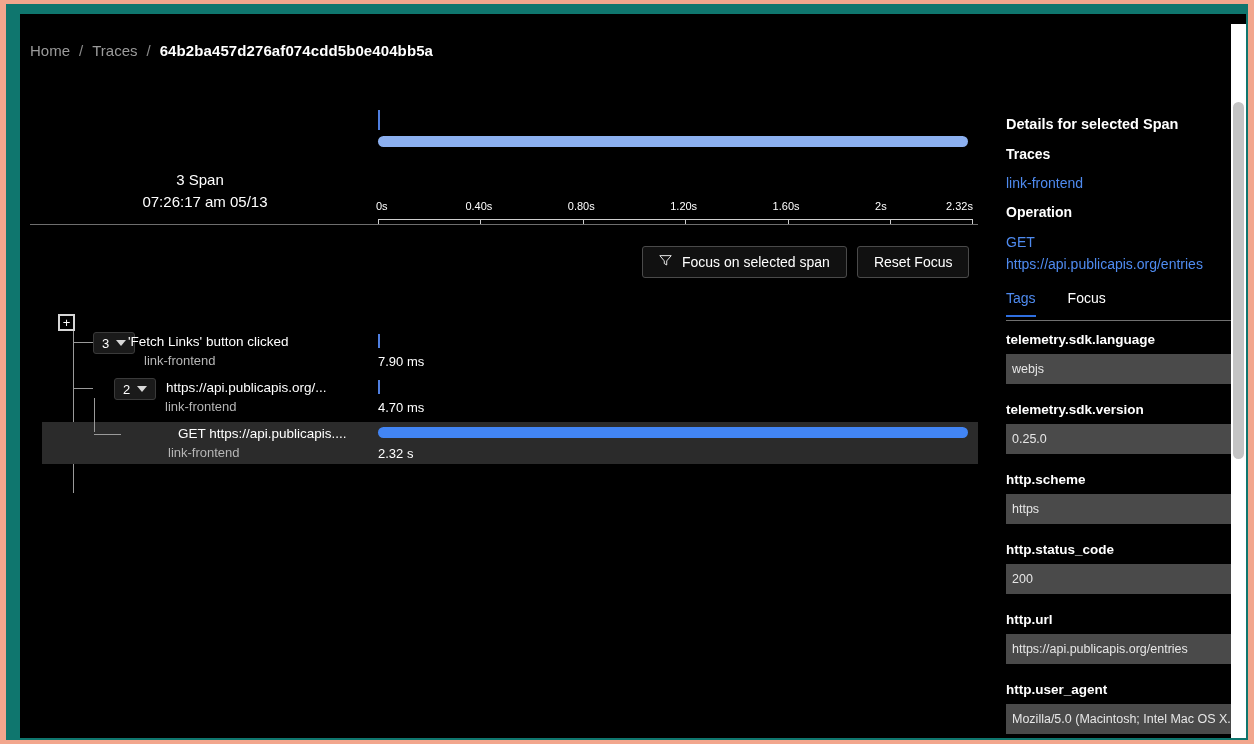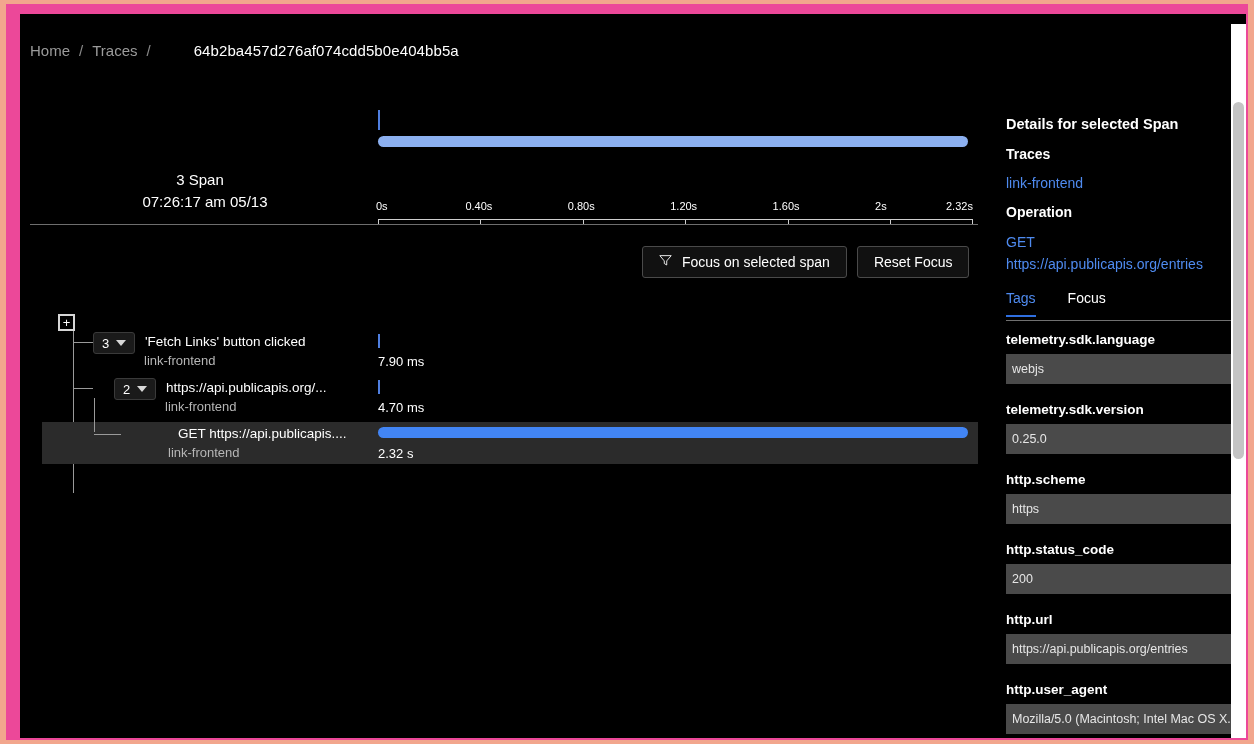--- a/index.html
+++ b/index.html
@@ -10,38 +10,38 @@
     overflow: hidden;
   }
   #frame {
     position: absolute; left: 0; top: 0;
     width: 1254px; height: 744px;
     background: #f2a68d;
   }
   #whiteframe {
     position: absolute; left: 6px; top: 4px;
     width: 1242px; height: 736px;
-    background: #ec4899;
+    background: #0f766e;
   }
   #page {
     position: absolute; left: 14px; top: 10px;
     width: 1226px; height: 724px;
     background: #000000;
     overflow: hidden;
   }
 
   
   #breadcrumb {
     position: absolute; left: 10px; top: 28px;
     display: flex; align-items: center;
     font-size: 15px; color: #ffffff;
   }
   #breadcrumb .crumb-link { color: #9b9b9b; }
   #breadcrumb .sep { color: #8a8a8a; margin: 0 9px; }
-  #breadcrumb .crumb-current { color: #ffffff; font-weight: 400; letter-spacing: .1px; margin-left: 34px; }
+  #breadcrumb .crumb-current { color: #ffffff; font-weight: 700; letter-spacing: .1px; }
 
   
   #trace-title {
     position: absolute; left: 0; top: 93px; width: 360px;
     text-align: center; color: #ffffff; font-size: 17px; font-weight: bold;
   }
   #trace-span-count {
     position: absolute; left: 0; top: 125px; width: 360px;
     text-align: center; color: #ffffff; font-size: 15px; margin-top: 32px;
   }
@@ -226,21 +226,21 @@
 
       <div id="tree">
           <div class="expand-box">+</div>
           <div class="trunk"></div>
           <div class="elbow-v" style="left: 53px; top: 21px; height: 10px;"></div>
           <div class="elbow-h" style="left: 53px; top: 32px; width: 20px;"></div>
           <div class="badge" style="left: 73px; top: 22px;">
             <span>3</span>
             <span class="caret"></span>
           </div>
-          <div class="span-name" style="left: 125px; top: 24px;">'Fetch Links' button clicked</div>
+          <div class="span-name" style="left: 108px; top: 24px;">'Fetch Links' button clicked</div>
           <div class="span-service" style="left: 124px; top: 43px;">link-frontend</div>
           <div class="span-tick" style="left: 358px; top: 24px;"></div>
           <div class="span-dur" style="left: 358px; top: 44px;">7.90 ms</div>
           <div class="elbow-v" style="left: 53px; top: 42px; height: 34px;"></div>
           <div class="elbow-h" style="left: 53px; top: 78px; width: 20px;"></div>
           <div class="badge" style="left: 94px; top: 68px;">
             <span>2</span>
             <span class="caret"></span>
           </div>
           <div class="span-name" style="left: 146px; top: 70px;">https://api.publicapis.org/...</div>

